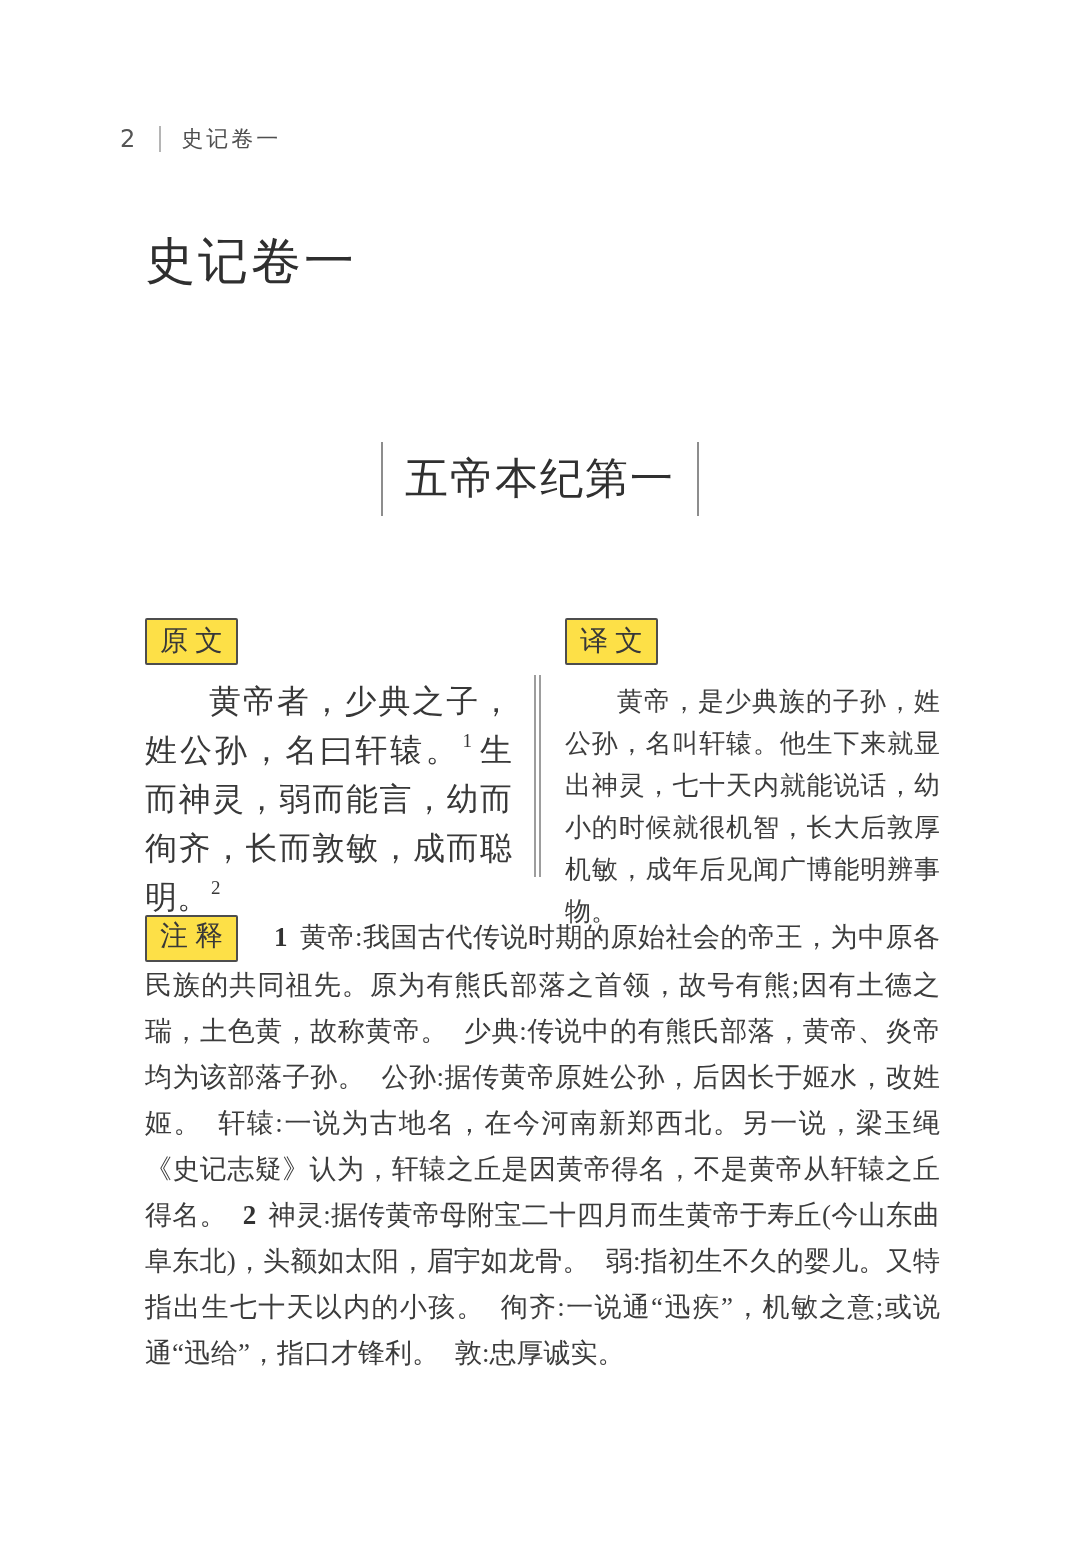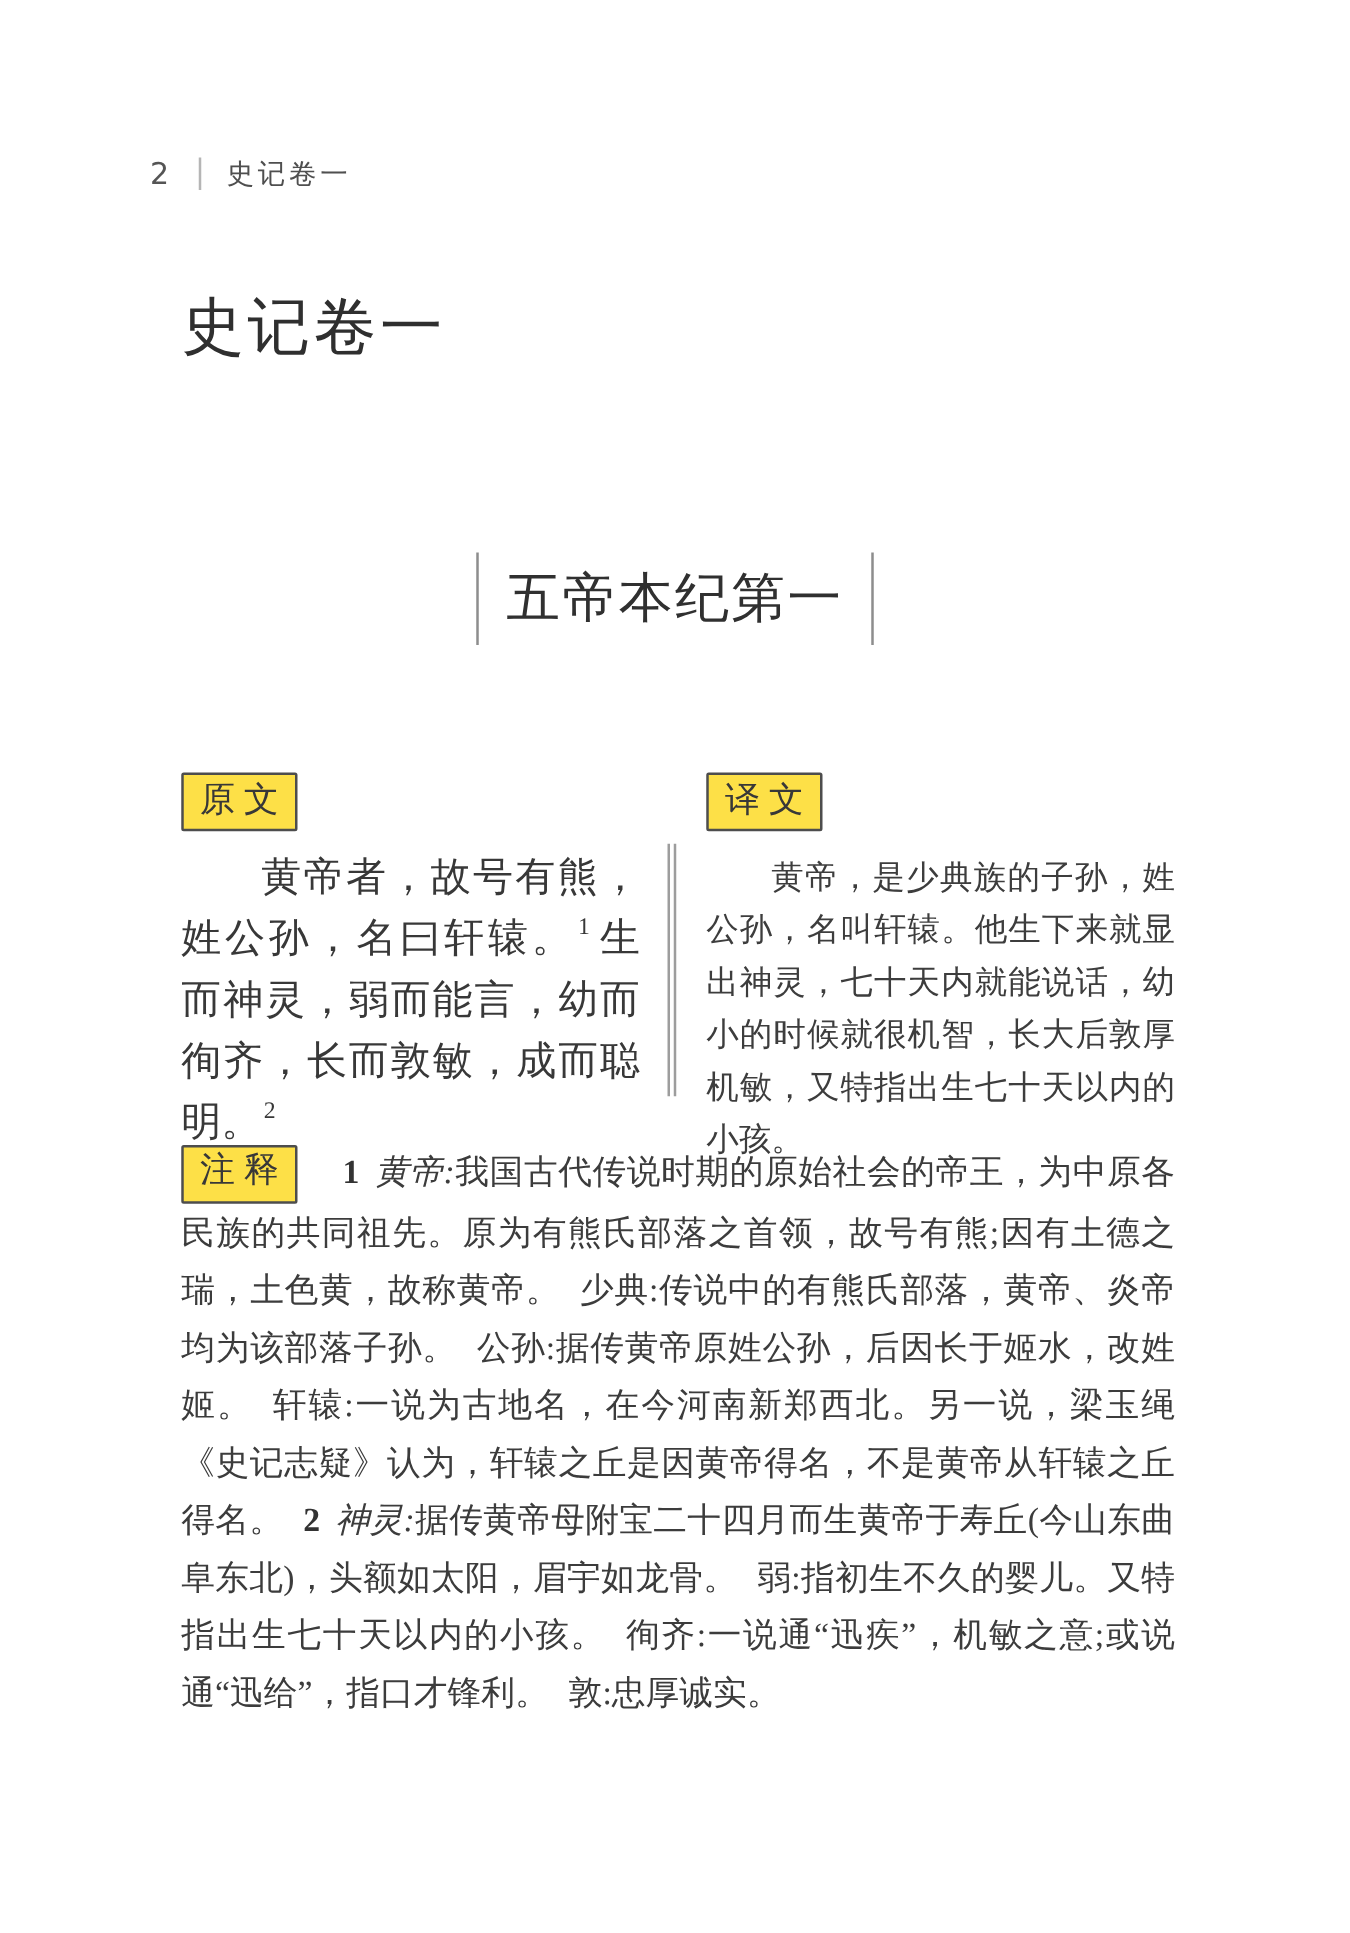--- a/index.html
+++ b/index.html
@@ -151,21 +151,21 @@
     margin-right: 20px;
     vertical-align: 1px;
     font-family: Liberation Mono, monospace;
   }
   .note-num {
     font-weight: bold;
     margin: 0 12px 0 16px;
     color: #333333;
   }
   .note-term { margin-left: 16px; }
-  .note-num + .note-term { margin-left: 0; font-style: italic; }
+  .note-num + .note-term { margin-left: 0; }
 </style>
 </head>
 <body>
 
 <div class="page">
 
   <div class="running-header">
     <span class="page-num">2</span>
     <span class="header-rule"></span>
     <span class="running-title">史记卷一</span>
@@ -176,28 +176,28 @@
   <div class="section-title-row">
     <span class="section-vbar"></span>
     <h2 class="section-title">五帝本纪第一</h2>
     <span class="section-vbar"></span>
   </div>
 
   <div class="columns">
 
     <div class="col-left">
       <span class="label-box">原文</span>
-      <p class="orig-para"><span class="run-text">黄帝者，故号有熊，姓公孙，名曰轩辕。</span><sup class="run-sup">1</sup><span class="run-text">生而神灵，弱而能言，幼而徇齐，长而敦敏，成而聪明。</span><sup class="run-sup">2</sup></p>
+      <p class="orig-para"><span class="run-text">黄帝者，少典之子，姓公孙，名曰轩辕。</span><sup class="run-sup">1</sup><span class="run-text">生而神灵，弱而能言，幼而徇齐，长而敦敏，成而聪明。</span><sup class="run-sup">2</sup></p>
     </div>
 
     <div class="column-divider"></div>
 
     <div class="col-right">
       <span class="label-box">译文</span>
-      <p class="trans-para">黄帝，是少典族的子孙，姓公孙，名叫轩辕。他生下来就显出神灵，七十天内就能说话，幼小的时候就很机智，长大后敦厚机敏，又特指出生七十天以内的小孩。</p>
+      <p class="trans-para">黄帝，是少典族的子孙，姓公孙，名叫轩辕。他生下来就显出神灵，七十天内就能说话，幼小的时候就很机智，长大后敦厚机敏，成年后见闻广博能明辨事物。</p>
     </div>
 
   </div>
 
   <div class="notes">
     <span class="label-box">注释</span><span><span class="note-num">1</span><span class="note-term">黄帝:</span><span class="run-text">我国古代传说时期的原始社会的帝王，为中原各民族的共同祖先。原为有熊氏部落之首领，故号有熊;因有土德之瑞，土色黄，故称黄帝。</span><span class="note-term">少典:</span><span class="run-text">传说中的有熊氏部落，黄帝、炎帝均为该部落子孙。</span><span class="note-term">公孙:</span><span class="run-text">据传黄帝原姓公孙，后因长于姬水，改姓姬。</span><span class="note-term">轩辕:</span><span class="run-text">一说为古地名，在今河南新郑西北。另一说，梁玉绳《史记志疑》认为，轩辕之丘是因黄帝得名，不是黄帝从轩辕之丘得名。</span><span class="note-num">2</span><span class="note-term">神灵:</span><span class="run-text">据传黄帝母附宝二十四月而生黄帝于寿丘(今山东曲阜东北)，头额如太阳，眉宇如龙骨。</span><span class="note-term">弱:</span><span class="run-text">指初生不久的婴儿。又特指出生七十天以内的小孩。</span><span class="note-term">徇齐:</span><span class="run-text">一说通“迅疾”，机敏之意;或说通“迅给”，指口才锋利。</span><span class="note-term">敦:</span><span class="run-text">忠厚诚实。</span></span>
   </div>
 
 </div>
 

